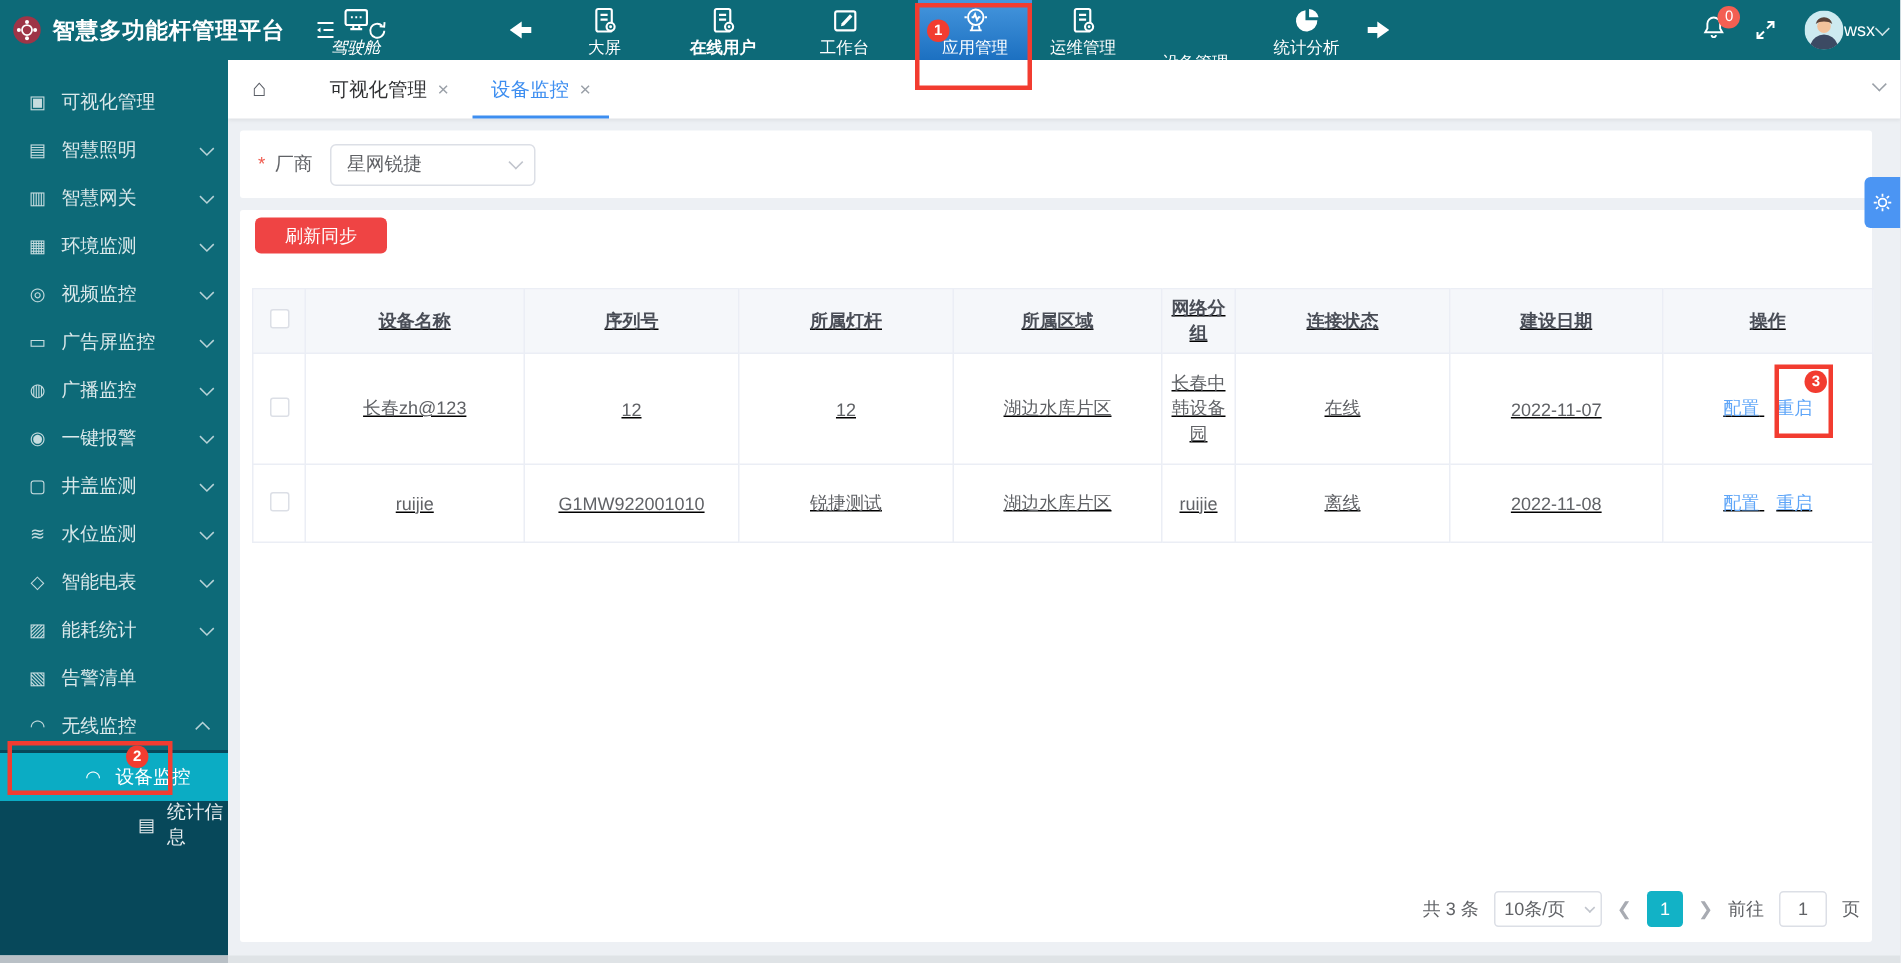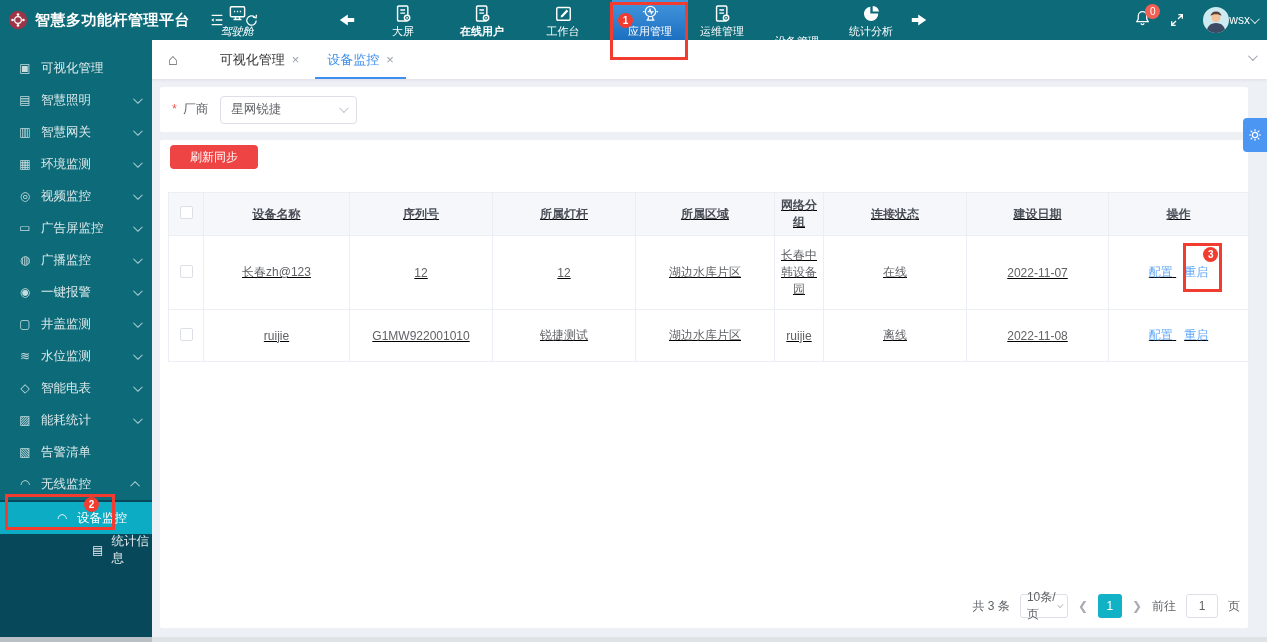--- a/index.html
+++ b/index.html
@@ -72,21 +72,21 @@
   a.op { color:#5ea5f8; text-decoration:none; font-size:12px; cursor:pointer; }
   .ops { white-space:nowrap; }
   .ops a + span { margin-left:8px; }
   .ann3-wrap { position:relative; display:inline-block; }
   .ann3-box { position:absolute; left:-9px; right:-14px; top:-21px; bottom:-11px; border:3px solid #f23c30; pointer-events:none; }
   .ann-badge { background:#f23c30; color:#fff; border-radius:50%; width:15px; height:15px; font-size:10px; line-height:15px; text-align:center; font-weight:bold; }
   .ann3-badge { position:absolute; top:-17px; right:-10px; }
 
   
   .pagination { position:absolute; right:8px; bottom:10px; display:flex; align-items:center; gap:10px; font-size:12px; color:#606266; }
-  .psize { width:48px; height:24px; border:1px solid #dcdfe6; border-radius:3px; display:flex; align-items:center; justify-content:space-between; padding:0 6px; cursor:pointer; }
+  .psize { width:72px; height:24px; border:1px solid #dcdfe6; border-radius:3px; display:flex; align-items:center; justify-content:space-between; padding:0 6px; cursor:pointer; }
   .psize .chev { width:5px; height:5px; color:#c0c4cc; }
   .pg-arrow { color:#a8abb2; cursor:pointer; font-size:12px; }
   .pg-num { width:24px; height:24px; background:#12b2c6; color:#fff; border-radius:3px; text-align:center; line-height:24px; cursor:pointer; }
   .goto-input { width:32px; height:24px; border:1px solid #dcdfe6; border-radius:3px; text-align:center; font-size:12px; color:#606266; }
 
   
   .gear-btn { position:absolute; right:0; top:118px; width:24px; height:34px; background:#4b95f3; border-radius:4px 0 0 4px; display:flex; align-items:center; justify-content:center; cursor:pointer; z-index:6; }
   .ann-box { position:absolute; border:3px solid #f23c30; z-index:9; pointer-events:none; }
   #ann-box-1 { left:610px; top:2px; width:78px; height:58px; }
   #ann-badge-1 { position:absolute; left:618px; top:13px; z-index:10; }

